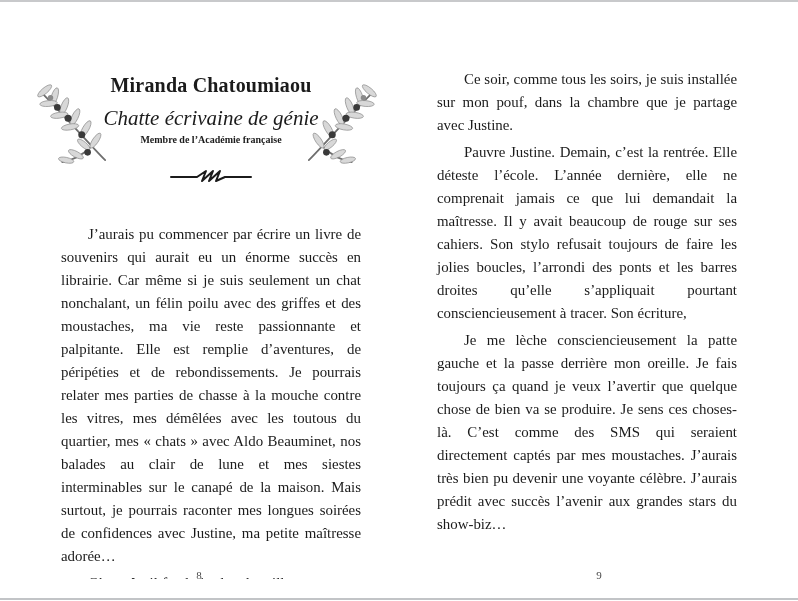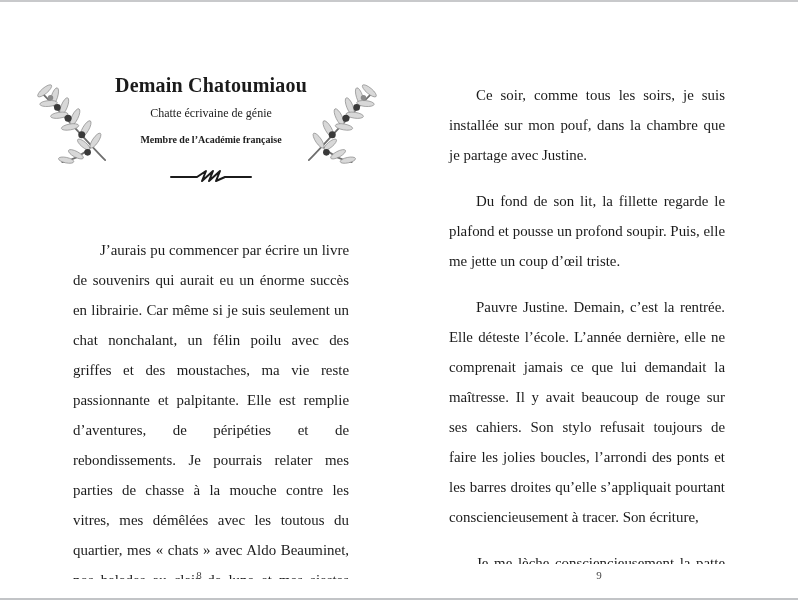--- a/index.html
+++ b/index.html
@@ -13,37 +13,37 @@
   .rule { position: absolute; left: 0; right: 0; height: 2px; background: #c8c9cb; }
   .rule-top { top: 0; }
   .rule-bottom { top: 598px; background: #c2c4c7; }
 
   .page { position: absolute; top: 0; width: 308px; height: 601px; }
   .page-left  { left: 57px; }
   .page-right { left: 433px; }
 
   .hdr { position: absolute; left: 0; width: 100%; text-align: center; }
   .title { top: 74px; font-size: 20px; font-weight: bold; letter-spacing: .2px; }
-  .subtitle { top: 106px; font-size: 12px; }
+  .subtitle { top: 106px; font-size: 21px; font-style: italic; }
   .affiliation { top: 134px; font-size: 10px; font-weight: bold; }
 
   .branch { position: absolute; width: 82px; height: 82px; top: 84px; }
   .branch-left { left: -26px; }
   .branch-right { right: -18px; transform: scaleX(-1); }
 
   .divider { position: absolute; top: 168px; left: 0; width: 100%; text-align: center; }
   .divider svg { width: 84px; height: 16px; }
 
   .body-text { position: absolute; left: 0; right: 0; overflow: hidden; }
   .body-left  { top: 219px; height: 360px; }
   .body-right { top: 64px;  height: 500px; }
   .body-text p {
-    margin: 16px;
+    margin: 4px;
     font-size: 14.9px;
-    line-height: 30px;
+    line-height: 23px;
     text-align: justify;
     text-indent: 27px;
   }
 
   .page-num {
     position: absolute; top: 569px; width: 100%;
     text-align: center; font-size: 11px; color: #4b4b4b;
   }
   .page-num-left { left: -12px; }
   .page-num-right { left: 12px; }
@@ -107,42 +107,41 @@
         <ellipse class="leaf" cx="54" cy="62" rx="8" ry="2.8" transform="rotate(40 54 62)"></ellipse>
       </g>
       <circle class="olive" cx="27" cy="24" r="3.4"></circle>
       <circle class="olive" cx="38" cy="35" r="3.6"></circle>
       <circle class="olive" cx="52" cy="52" r="3.6"></circle>
       <circle class="olive" cx="58" cy="70" r="3.4"></circle>
       <circle cx="20" cy="14" r="2.8" fill="#8a8a8a"></circle>
     </svg>
   </span>
 
-  <div class="hdr title">Demain Chatoumiaou</div>
+  <div class="hdr title">Miranda Chatoumiaou</div>
   <div class="hdr subtitle">Chatte écrivaine de génie</div>
   <div class="hdr affiliation">Membre de l’Académie française</div>
 
   <div class="divider">
     <svg viewBox="0 0 84 16">
       <path d="M2,9 H28 L37,3 L33,13 L44,3 L40,13 L51,3 L47,13 L56,9 H82" fill="none" stroke="#1b1b1b" stroke-width="2" stroke-linejoin="round" stroke-linecap="round"></path>
     </svg>
   </div>
 
   <div class="body-text body-left">
     <p>J’aurais pu commencer par écrire un livre de sou­venirs qui aurait eu un énorme succès en librairie. Car même si je suis seulement un chat nonchalant, un félin poilu avec des griffes et des moustaches, ma vie reste passionnante et palpitante. Elle est remplie d’aventures, de péripéties et de rebondissements. Je pourrais relater mes parties de chasse à la mouche contre les vitres, mes démêlées avec les toutous du quartier, mes «&nbsp;chats&nbsp;» avec Aldo Beauminet, nos balades au clair de lune et mes siestes interminables sur le canapé de la maison. Mais surtout, je pourrais raconter mes longues soirées de confidences avec Justine, ma petite maîtresse adorée…</p>
     <p>C’est sûr, il faudrait plus de mille pages pour écrire toute ma vie.</p>
   </div>
 
   <div class="page-num page-num-left">8</div>
 </div>
 
 <div class="page page-right">
   <div class="body-text body-right">
     <p>Ce soir, comme tous les soirs, je suis installée sur mon pouf, dans la chambre que je partage avec Justine.</p>
-    <p>Du fond de son lit, la fillette regarde le plafond et pousse un profond soupir. Puis, elle me jette un coup d’œil triste.</p>
     <p>Pauvre Justine. Demain, c’est la rentrée. Elle dé­teste l’école. L’année dernière, elle ne comprenait jamais ce que lui demandait la maîtresse. Il y avait beaucoup de rouge sur ses cahiers. Son stylo refu­sait toujours de faire les jolies boucles, l’arrondi des ponts et les barres droites qu’elle s’appliquait pourtant consciencieusement à tracer. Son écriture,</p>
     <p>Je me lèche consciencieusement la patte gauche et la passe derrière mon oreille. Je fais toujours ça quand je veux l’avertir que quelque chose de bien va se produire. Je sens ces choses-là. C’est comme des SMS qui seraient directement captés par mes moustaches. J’aurais très bien pu devenir une voyante célèbre. J’aurais prédit avec succès l’ave­nir aux grandes stars du show-biz…</p>
   </div>
 
   <div class="page-num page-num-right">9</div>
 </div>
 
 <div class="rule rule-bottom"></div>
 
 </body></html>

